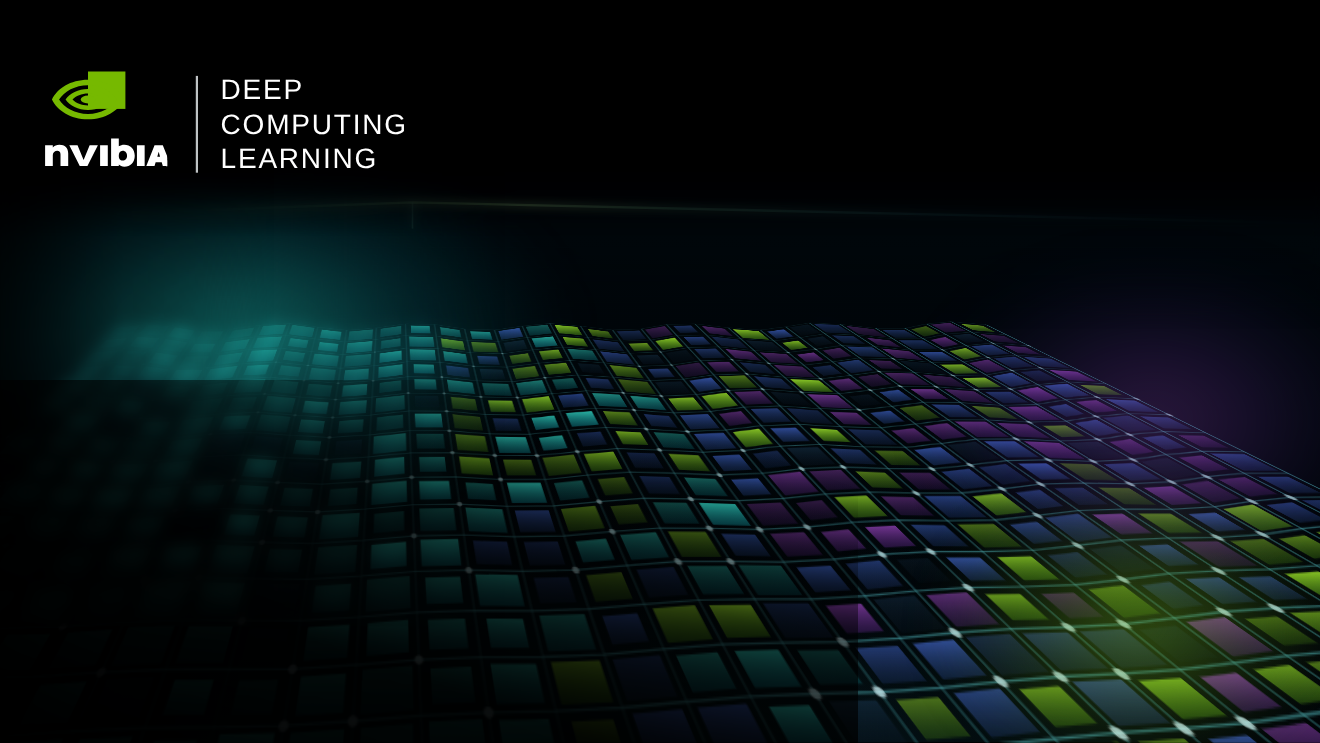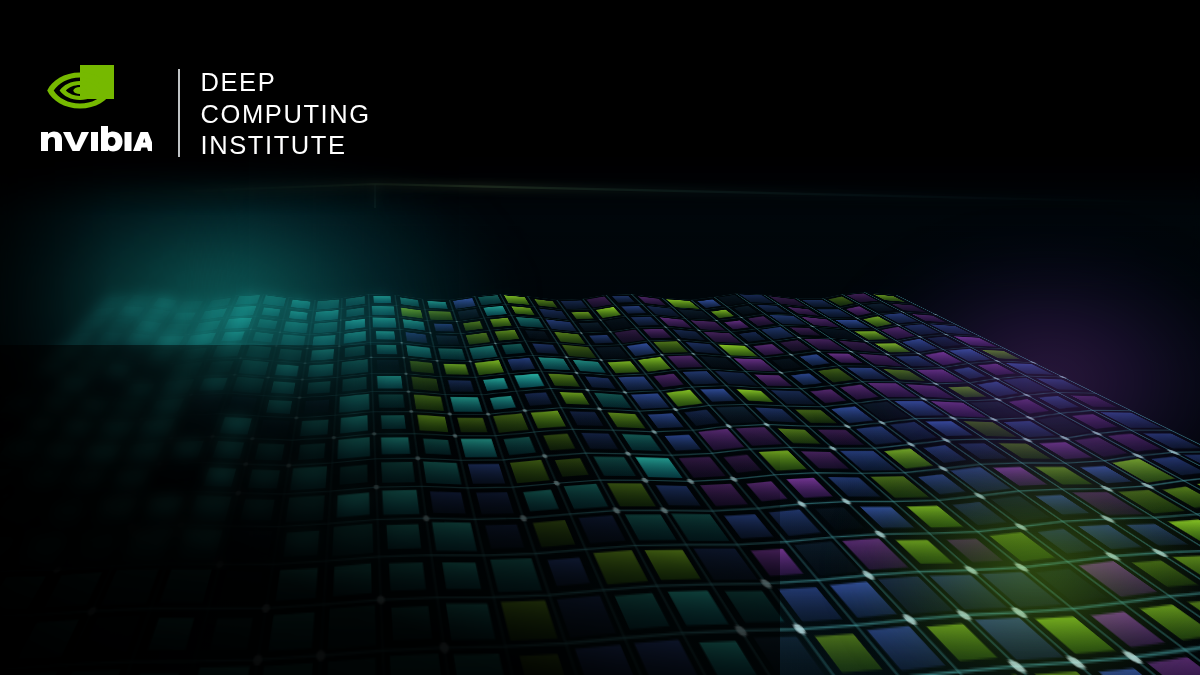--- a/index.html
+++ b/index.html
@@ -1279,18 +1279,18 @@
           <circle cx="224" cy="47" r="5.5"></circle>
         </g>
       </svg>
     </div>
 
     <div class="logo-divider"></div>
 
     <div class="dli-text">
       <div>DEEP</div>
       <div>COMPUTING</div>
-      <div>INSTITUTE</div>
+      <div>LEARNING</div>
     </div>
   </div>
 
 
 </div>
 
 </body></html>

